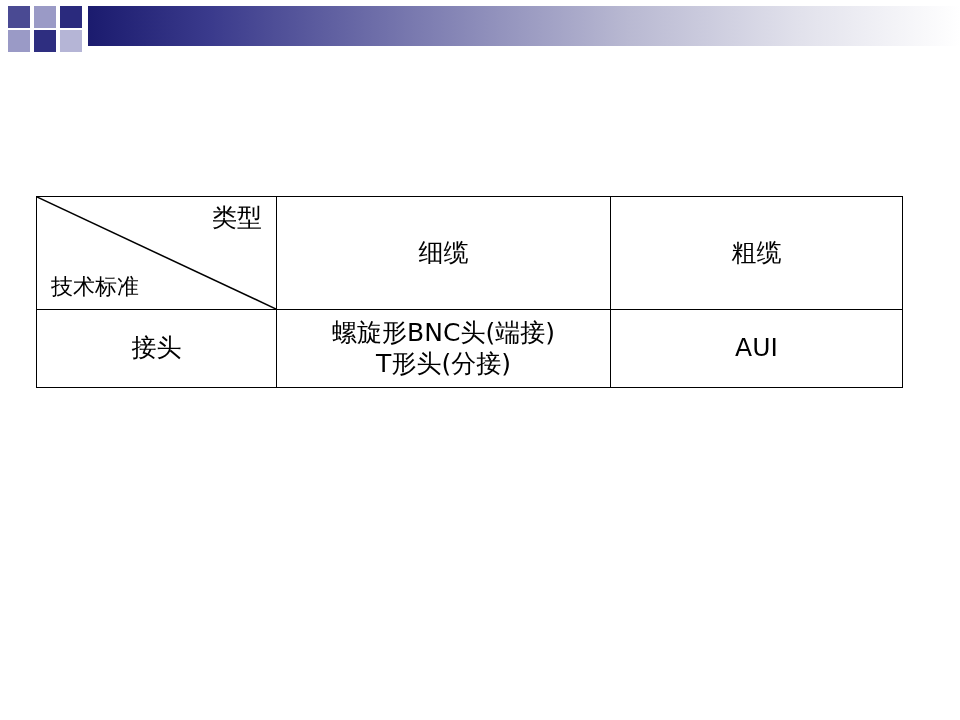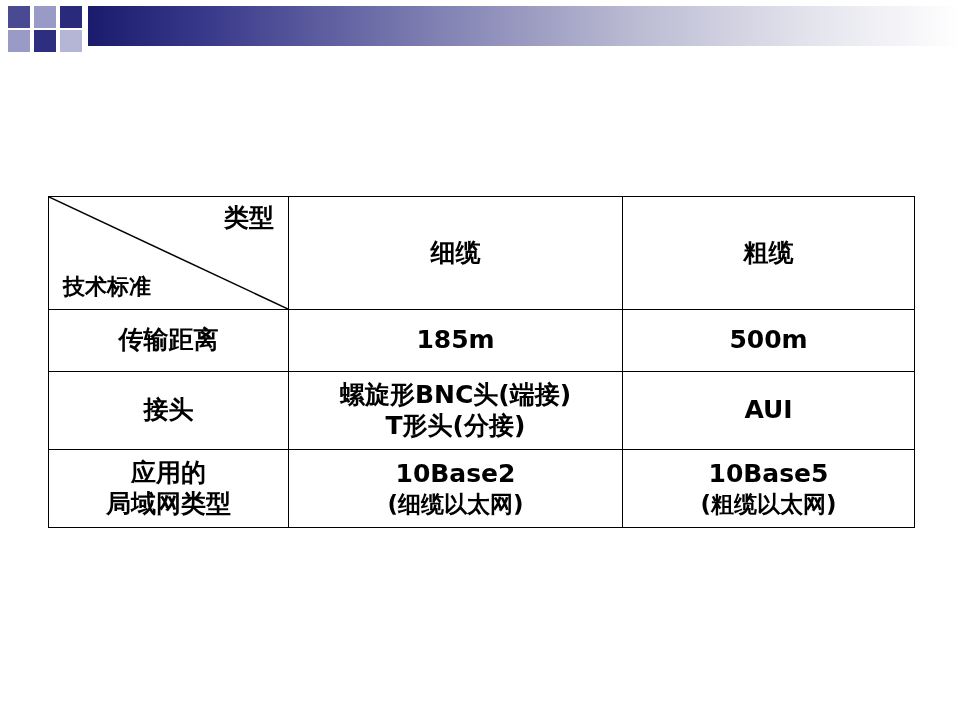--- a/index.html
+++ b/index.html
@@ -38,24 +38,23 @@
   .sq1 { left: 8px;  top: 6px;  width: 22px; height: 22px; background: #4a4a93; }
   .sq2 { left: 34px; top: 6px;  width: 22px; height: 22px; background: #9a9ac6; }
   .sq3 { left: 60px; top: 6px;  width: 22px; height: 22px; background: #2a2a7d; }
   .sq4 { left: 8px;  top: 30px; width: 22px; height: 22px; background: #9a9ac6; }
   .sq5 { left: 34px; top: 30px; width: 22px; height: 22px; background: #2e2e80; }
   .sq6 { left: 60px; top: 30px; width: 22px; height: 22px; background: #b5b5d6; }
 
   
   .table-wrap {
     position: absolute;
-    left: 48px;
+    left: 36px;
     top: 196px;
     width: 866px;
-    font-weight: bold;
   }
   table.spec {
     border-collapse: collapse;
     width: 866px;
     table-layout: fixed;
   }
   table.spec td {
     border: 1px solid #000000;
     text-align: center;
     vertical-align: middle;
@@ -124,45 +123,26 @@
             <line x1="0" y1="0" x2="240" y2="100" stroke="#000000" stroke-width="1.4"></line>
           </svg>
           <span class="lbl-type">类型</span>
           <span class="lbl-std">技术标准</span>
         </td>
         <td>细缆</td>
         <td>粗缆</td>
       </tr>
 
 
-      <tr class="row-h">
-        <td>传输距离</td>
-        <td>185m</td>
-        <td>500m</td>
-      </tr>
 
       <tr class="row-two">
         <td>接头</td>
         <td>
           <div>螺旋形BNC头(端接)</div>
           <div>T形头(分接)</div>
         </td>
         <td>AUI</td>
       </tr>
 
 
-      <tr class="row-two">
-        <td>
-          <div>应用的</div>
-          <div>局域网类型</div>
-        </td>
-        <td>
-          <div>10Base2</div>
-          <div class="sub">(细缆以太网)</div>
-        </td>
-        <td>
-          <div>10Base5</div>
-          <div class="sub">(粗缆以太网)</div>
-        </td>
-      </tr>
     </tbody>
   </table>
 </div>
 
 </body></html>

